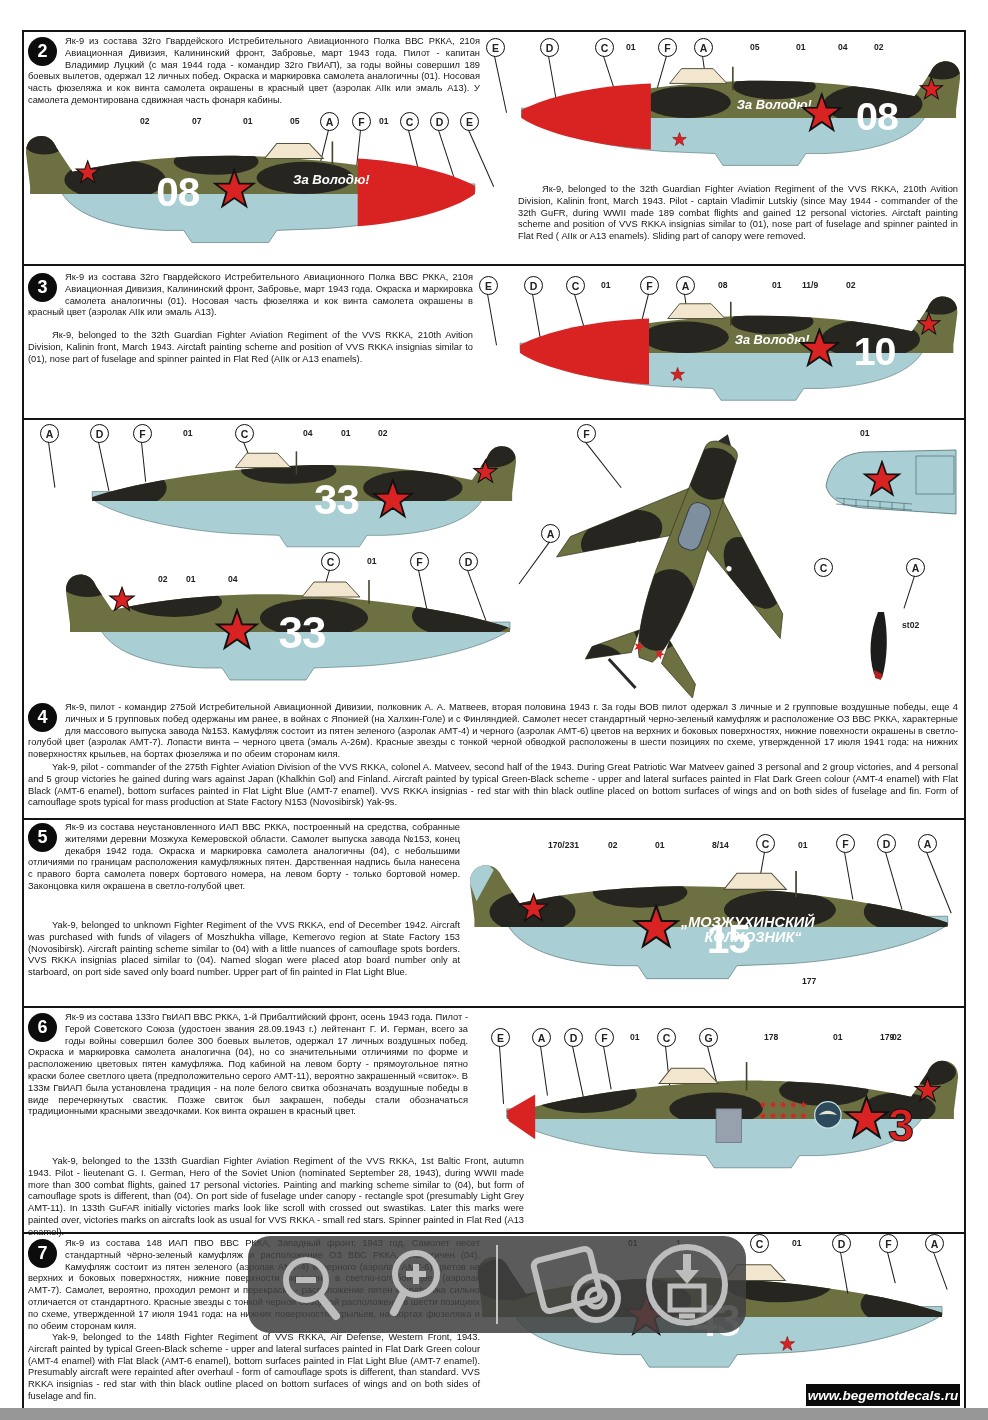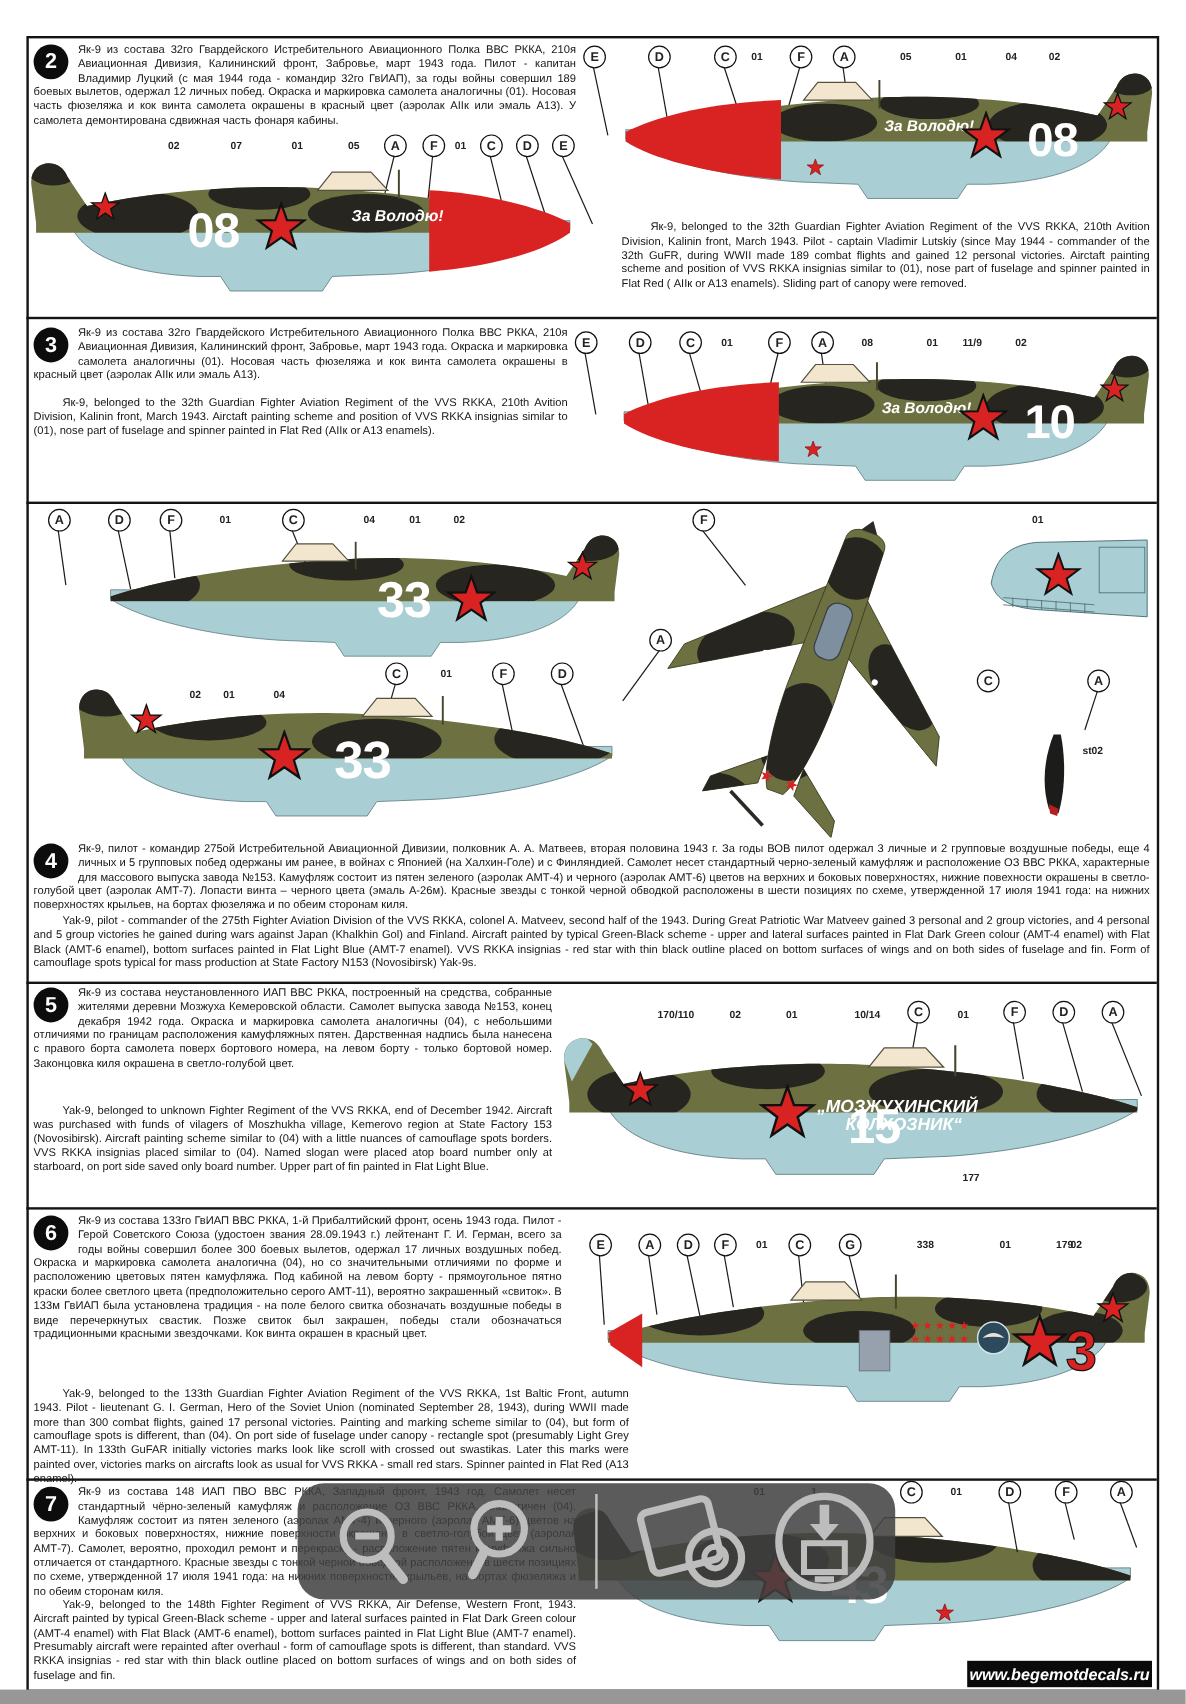--- a/index.html
+++ b/index.html
@@ -317,24 +317,24 @@
     <span>Як-9, пилот -  командир 275ой Истребительной Авиационной Дивизии, полковник А. А. Матвеев, вторая половина 1943 г. За годы ВОВ пилот одержал 3 личные и 2 групповые воздушные победы, еще 4 личных и 5 групповых побед одержаны им ранее, в войнах с Японией (на Халхин-Голе) и с Финляндией. Самолет несет стандартный черно-зеленый камуфляж и расположение ОЗ ВВС РККА, характерные для массового выпуска завода №153. Камуфляж состоит из пятен зеленого (аэролак АМТ-4) и черного (аэролак АМТ-6) цветов на верхних и боковых поверхностях, нижние повехности окрашены в светло-голубой цвет (аэролак АМТ-7). Лопасти винта – черного цвета (эмаль А-26м). Красные звезды с тонкой черной обводкой расположены в шести позициях по схеме, утвержденной 17 июля 1941 года: на нижних поверхностях крыльев, на бортах фюзеляжа и по обеим сторонам киля.</span>
   </div>
   <div class="txt en" style="left:28px;top:762px;width:930px">Yak-9, pilot -  commander of the 275th Fighter Aviation Division of the VVS RKKA, colonel A. Matveev, second half of the 1943. During Great Patriotic War Matveev gained 3 personal and 2 group victories, and 4 personal and 5 group victories he gained during wars against Japan (Khalkhin Gol) and Finland. Aircraft painted by typical Green-Black scheme - upper and lateral surfaces painted in Flat Dark Green colour (AMT-4 enamel) with Flat Black (AMT-6 enamel), bottom surfaces painted in Flat Light Blue (AMT-7 enamel). VVS RKKA insignias - red star with thin black outline placed on bottom surfaces of wings and on both sides of fuselage and fin. Form of camouflage spots typical for mass production at State Factory N153 (Novosibirsk) Yak-9s.</div>
 
   <div class="txt" style="left:28px;top:822px;width:432px">
     <span class="bfloat">5</span>
     <span>Як-9 из состава неустановленного ИАП ВВС РККА, построенный на средства, собранные жителями деревни Мозжуха Кемеровской области. Самолет выпуска завода №153, конец декабря 1942 года. Окраска и маркировка самолета аналогичны (04), с небольшими отличиями по границам расположения камуфляжных пятен. Дарственная надпись была нанесена с правого борта самолета поверх бортового номера, на левом борту - только бортовой номер. Законцовка киля окрашена в светло-голубой цвет.</span>
   </div>
   <div class="txt en" style="left:28px;top:920px;width:432px">Yak-9, belonged to unknown Fighter Regiment of the VVS RKKA, end of December 1942. Aircraft was purchased with funds of vilagers of Moszhukha village, Kemerovo region at State Factory 153 (Novosibirsk). Aircraft painting scheme similar to (04) with a little nuances of camouflage spots borders. VVS RKKA insignias placed similar to (04). Named slogan were placed atop board number only at starboard, on port side saved only board number. Upper part of fin painted in Flat Light Blue.</div>
 
-  <span class="co n" style="left:548px;top:840px">170/110</span>
+  <span class="co n" style="left:548px;top:840px">170/231</span>
   <span class="co n" style="left:608px;top:840px">02</span>
   <span class="co n" style="left:655px;top:840px">01</span>
-  <span class="co n" style="left:712px;top:840px">10/14</span>
+  <span class="co n" style="left:712px;top:840px">8/14</span>
   <span class="co c" style="left:756px;top:834px">C</span>
   <span class="co n" style="left:798px;top:840px">01</span>
   <span class="co c" style="left:836px;top:834px">F</span>
   <span class="co c" style="left:877px;top:834px">D</span>
   <span class="co c" style="left:918px;top:834px">A</span>
   <div class="ld" style="left:764px;top:852px;height:72px;transform:rotate(10deg)"></div>
   <div class="ld" style="left:844px;top:852px;height:48px;transform:rotate(-10deg)"></div>
   <div class="ld" style="left:885px;top:852px;height:60px;transform:rotate(-16deg)"></div>
   <div class="ld" style="left:926px;top:852px;height:66px;transform:rotate(-22deg)"></div>
 
@@ -368,21 +368,21 @@
   </div>
   <div class="txt en" style="left:28px;top:1156px;width:496px">Yak-9, belonged to the  133th Guardian Fighter Aviation Regiment of the VVS RKKA, 1st Baltic Front, autumn 1943. Pilot - lieutenant G. I. German, Hero of the Soviet Union (nominated September 28, 1943), during WWII made more than 300 combat flights, gained 17 personal victories. Painting and marking scheme similar to (04), but form of camouflage spots is different, than (04). On port side of fuselage under canopy - rectangle spot (presumably Light Grey AMT-11). In 133th GuFAR initially victories marks look like scroll with crossed out swastikas. Later this marks were painted over, victories marks on aircrafts look as usual for VVS RKKA - small red stars. Spinner painted in Flat Red (A13 enamel).</div>
 
   <span class="co c" style="left:491px;top:1028px">E</span>
   <span class="co c" style="left:532px;top:1028px">A</span>
   <span class="co c" style="left:564px;top:1028px">D</span>
   <span class="co c" style="left:595px;top:1028px">F</span>
   <span class="co n" style="left:630px;top:1032px">01</span>
   <span class="co c" style="left:657px;top:1028px">C</span>
   <span class="co c" style="left:699px;top:1028px">G</span>
-  <span class="co n" style="left:764px;top:1032px">338</span>
+  <span class="co n" style="left:764px;top:1032px">178</span>
   <span class="co n" style="left:802px;top:976px">177</span>
   <span class="co n" style="left:833px;top:1032px">01</span>
   <span class="co n" style="left:880px;top:1032px">179</span>
   <span class="co n" style="left:892px;top:1032px">02</span>
   <div class="ld" style="left:499px;top:1046px;height:58px;transform:rotate(-4deg)"></div>
   <div class="ld" style="left:540px;top:1046px;height:50px;transform:rotate(-8deg)"></div>
   <div class="ld" style="left:572px;top:1046px;height:62px;transform:rotate(-12deg)"></div>
   <div class="ld" style="left:603px;top:1046px;height:44px;transform:rotate(-10deg)"></div>
   <div class="ld" style="left:665px;top:1046px;height:80px;transform:rotate(-6deg)"></div>
   <div class="ld" style="left:707px;top:1046px;height:56px;transform:rotate(-14deg)"></div>

